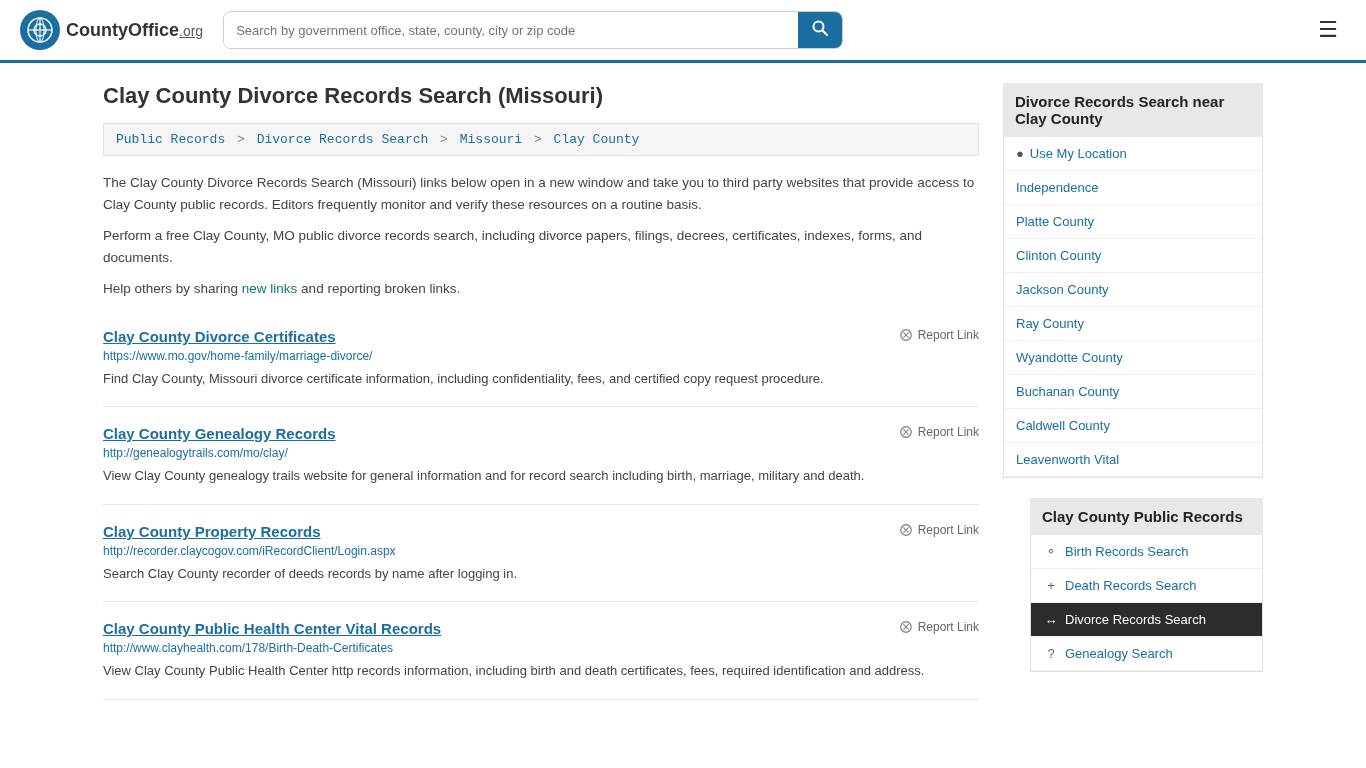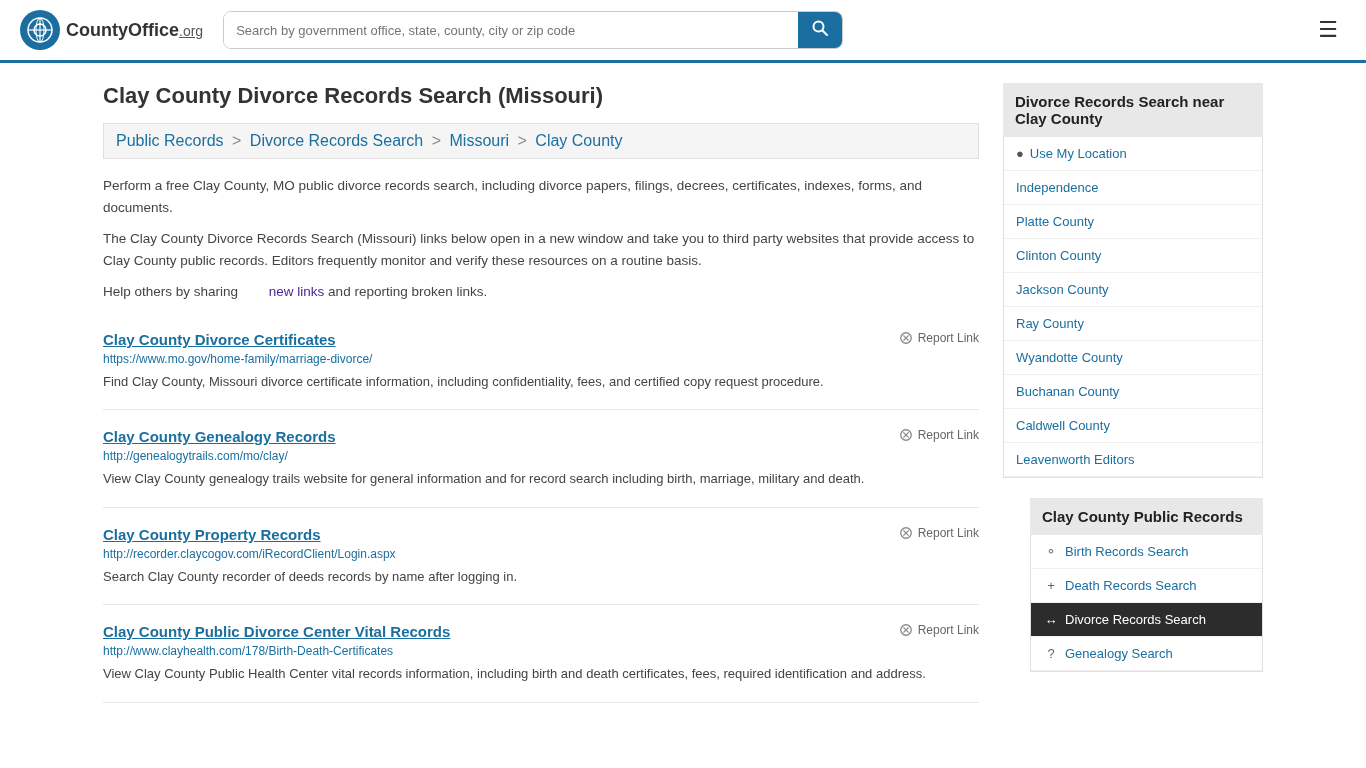--- a/index.html
+++ b/index.html
@@ -85,41 +85,41 @@
     }
     .page-title {
       font-size: 22px;
       font-weight: bold;
       color: #333;
       margin-bottom: 14px;
     }
     .breadcrumb {
       background: #f5f5f5;
       padding: 8px 12px;
-      font-size: 16px;
+      font-size: 13px;
       color: #555;
       margin-bottom: 16px;
       border: 1px solid #e0e0e0;
+      font-family: Liberation Mono, monospace;
     }
     .breadcrumb a {
       color: #1a6fa0;
       text-decoration: none;
     }
     .breadcrumb span { color: #888; margin: 0 4px; }
 
     .description {
       font-size: 13.5px;
       line-height: 1.6;
       color: #444;
       margin-bottom: 10px;
     }
     .description a {
-      color: #4c1d95;
+      color: #0f766e;
       text-decoration: none;
-      margin-left: 27px;
     }
 
     
     .result-item {
       border-bottom: 1px solid #e8e8e8;
       padding: 18px 0;
     }
     .result-header {
       display: flex;
       justify-content: space-between;
@@ -270,22 +270,22 @@
     <div class="breadcrumb">
       <a href="#">Public Records</a>
       <span>&gt;</span>
       <a href="#">Divorce Records Search</a>
       <span>&gt;</span>
       <a href="#">Missouri</a>
       <span>&gt;</span>
       <a href="#">Clay County</a>
     </div>
 
+    <p class="description">The Clay County Divorce Records Search (Missouri) links below open in a new window and take you to third party websites that provide access to Clay County public records. Editors frequently monitor and verify these resources on a routine basis.</p>
     <p class="description">Perform a free Clay County, MO public divorce records search, including divorce papers, filings, decrees, certificates, indexes, forms, and documents.</p>
-    <p class="description">The Clay County Divorce Records Search (Missouri) links below open in a new window and take you to third party websites that provide access to Clay County public records. Editors frequently monitor and verify these resources on a routine basis.</p>
     <p class="description">
       Help others by sharing <a href="#">new links</a> and reporting broken links.
     </p>
 
     <div id="results-container">
         <div class="result-item">
     <div class="result-header">
       <a class="result-title" href="#">Clay County Divorce Certificates</a>
       <span class="report-link">
         <svg width="14" height="14" viewBox="0 0 16 16">
@@ -324,32 +324,32 @@
           <line x1="11" y1="5" x2="5" y2="11" stroke="#888" stroke-width="1.5"></line>
         </svg>
         Report Link
       </span>
     </div>
     <div class="result-url">http://recorder.claycogov.com/iRecordClient/Login.aspx</div>
     <div class="result-desc">Search Clay County recorder of deeds records by name after logging in.</div>
   </div>
         <div class="result-item">
     <div class="result-header">
-      <a class="result-title" href="#">Clay County Public Divorce Center Vital Records</a>
+      <a class="result-title" href="#">Clay County Public Health Center Vital Records</a>
       <span class="report-link">
         <svg width="14" height="14" viewBox="0 0 16 16">
           <circle cx="8" cy="8" r="6" fill="none" stroke="#888" stroke-width="1.5"></circle>
           <line x1="5" y1="5" x2="11" y2="11" stroke="#888" stroke-width="1.5"></line>
           <line x1="11" y1="5" x2="5" y2="11" stroke="#888" stroke-width="1.5"></line>
         </svg>
         Report Link
       </span>
     </div>
     <div class="result-url">http://www.clayhealth.com/178/Birth-Death-Certificates</div>
-    <div class="result-desc">View Clay County Public Health Center vital records information, including birth and death certificates, fees, required identification and address.</div>
+    <div class="result-desc">View Clay County Public Health Center http records information, including birth and death certificates, fees, required identification and address.</div>
   </div>
       </div>
   </div>
 
   <aside class="sidebar">
 
     <div class="near-section">
       <div class="near-title">Divorce Records Search near Clay County</div>
       <ul class="near-list">
         <li>
@@ -377,21 +377,21 @@
             <li>
               <a href="#">Wyandotte County</a>
             </li>
             <li>
               <a href="#">Buchanan County</a>
             </li>
             <li>
               <a href="#">Caldwell County</a>
             </li>
             <li>
-              <a href="#">Leavenworth Editors</a>
+              <a href="#">Leavenworth Vital</a>
             </li>
           </div>
       </ul>
     </div>
 
     <div class="sidebar-section">
       <div class="sidebar-title">Clay County Public Records</div>
       <ul class="sidebar-list" id="public-records-list">
           <li>
     <a href="#">

